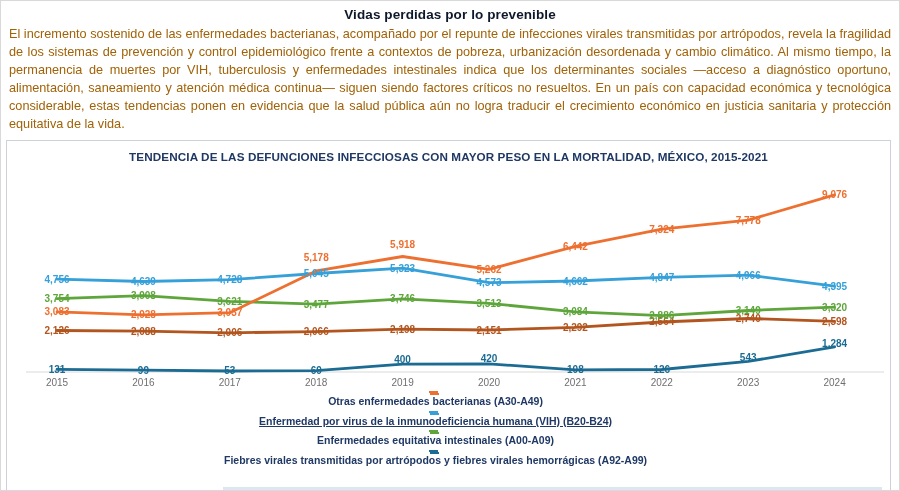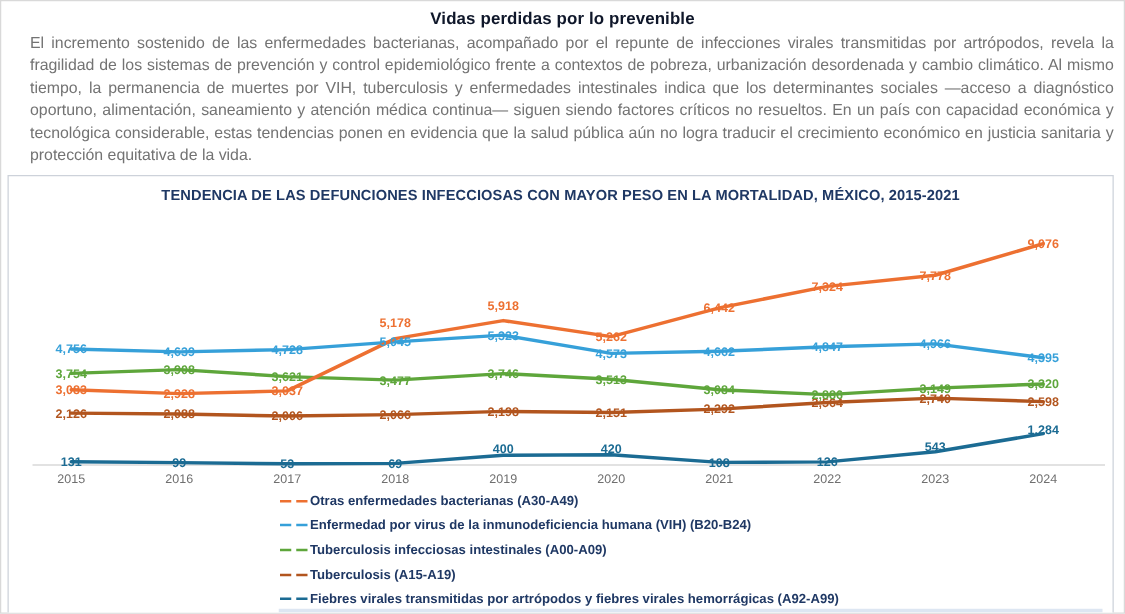--- a/index.html
+++ b/index.html
@@ -13,25 +13,25 @@
   }
   .page-title {
     margin-top:6px;
     text-align:center;
     font-size:13.5px;
     font-weight:bold;
     color:#0f172a;
     letter-spacing:.1px;
   }
   .intro {
-    margin:3px 8px 0 23px;
+    margin:3px 8px 0 8px;
     text-align:justify;
     font-size:12.7px;
     line-height:18.1px;
-    color:#737373;
+    color:#a16207;
   }
   .chart-box {
     position:absolute;
     left:5px; top:139px;
     width:885px; height:354px;
     border:1px solid #cdd2da;
     background:#ffffff;
   }
   .chart-title {
     margin-top:9px;
@@ -47,20 +47,21 @@
     width:882px; height:222px;
   }
   .legend {
     position:absolute;
     left:217px; top:250px;
   }
   .legend-row {
     display:flex;
     align-items:center;
     height:19.6px;
+    flex-direction:column;
   }
   .legend-dash {
     display:inline-block;
     width:9px; height:2px;
     margin-right:4px;
   }
   .legend-dash.second { margin-right:2px; }
   .legend-label {
     font-size:10.5px;
     font-weight:bold;
@@ -153,31 +154,26 @@
     </svg>
   <div class="legend" id="legend">
       <div class="legend-row">
         <span class="legend-dash" style="background: rgb(237, 112, 49);"></span>
         <span class="legend-dash second" style="background: rgb(237, 112, 49);"></span>
         <span class="legend-label" style="color: rgb(31, 56, 100);">Otras enfermedades bacterianas (A30-A49)</span>
       </div>
       <div class="legend-row">
         <span class="legend-dash" style="background: rgb(54, 160, 217);"></span>
         <span class="legend-dash second" style="background: rgb(54, 160, 217);"></span>
-        <span class="legend-label" style="color: rgb(31, 56, 100);">Enfermedad por virus de la inmunodeficiencia humana (VIH) (B20-B24)</span>
+        <span class="legend-label" style="color: rgb(31, 56, 100); text-decoration: underline;">Enfermedad por virus de la inmunodeficiencia humana (VIH) (B20-B24)</span>
       </div>
       <div class="legend-row">
         <span class="legend-dash" style="background: rgb(94, 166, 59);"></span>
         <span class="legend-dash second" style="background: rgb(94, 166, 59);"></span>
-        <span class="legend-label" style="color: rgb(31, 56, 100);">Tuberculosis infecciosas intestinales (A00-A09)</span>
-      </div>
-      <div class="legend-row">
-        <span class="legend-dash" style="background: rgb(178, 85, 30);"></span>
-        <span class="legend-dash second" style="background: rgb(178, 85, 30);"></span>
-        <span class="legend-label" style="color: rgb(31, 56, 100);">Tuberculosis (A15-A19)</span>
+        <span class="legend-label" style="color: rgb(31, 56, 100);">Enfermedades equitativa intestinales (A00-A09)</span>
       </div>
       <div class="legend-row">
         <span class="legend-dash" style="background: rgb(27, 107, 147);"></span>
         <span class="legend-dash second" style="background: rgb(27, 107, 147);"></span>
         <span class="legend-label" style="color: rgb(31, 56, 100); text-align: right;">Fiebres virales transmitidas por artrópodos y fiebres virales hemorrágicas (A92-A99)</span>
       </div>
     </div>
 </div>
 
 <div class="bottom-strip"></div>

